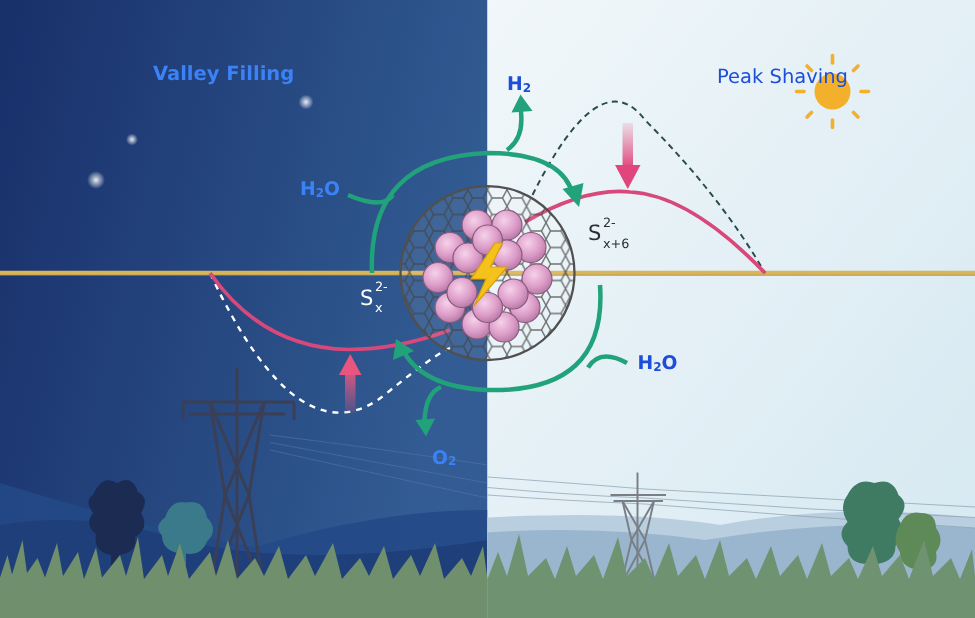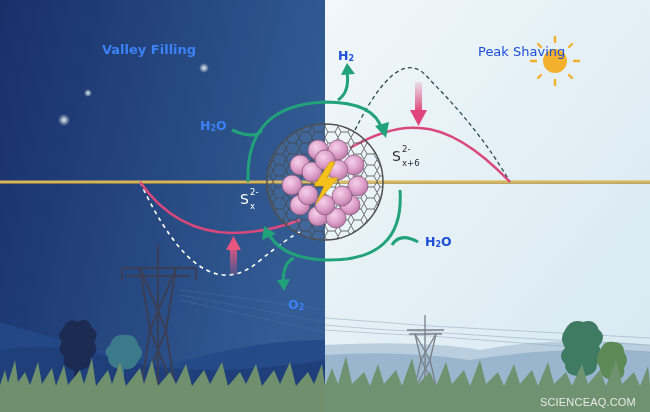--- a/index.html
+++ b/index.html
@@ -209,14 +209,13 @@
     <span>S</span>
     <span class="sup">2-</span>
     <span class="sub">x</span>
   </div>
   <div class="species" style="left:392px; top:148px; color:#2a2f36;">
     <span>S</span>
     <span class="sup">2-</span>
     <span class="sub">x+6</span>
   </div>
 
-  <div class="watermark">SCIENCEAQ.COM</div>
 </div>
 
 </body></html>

